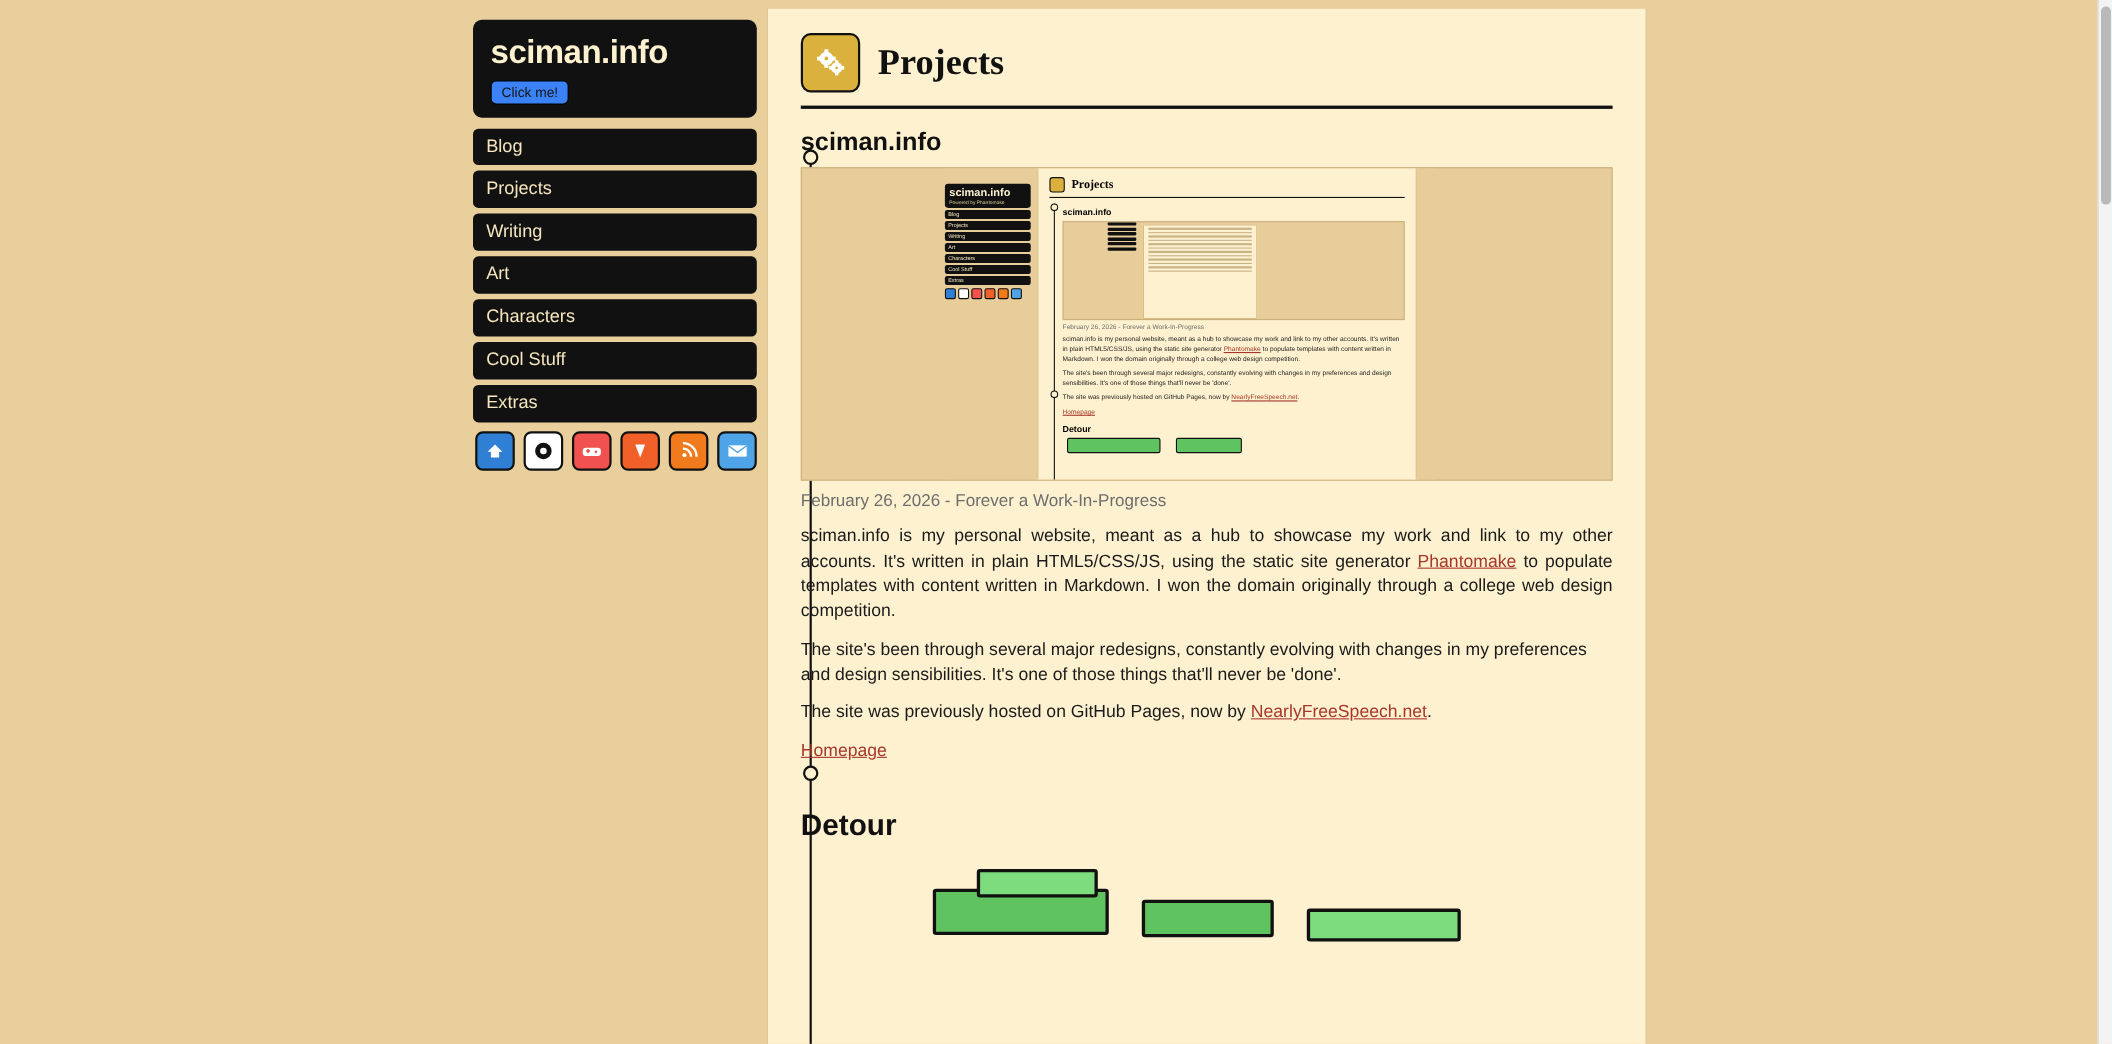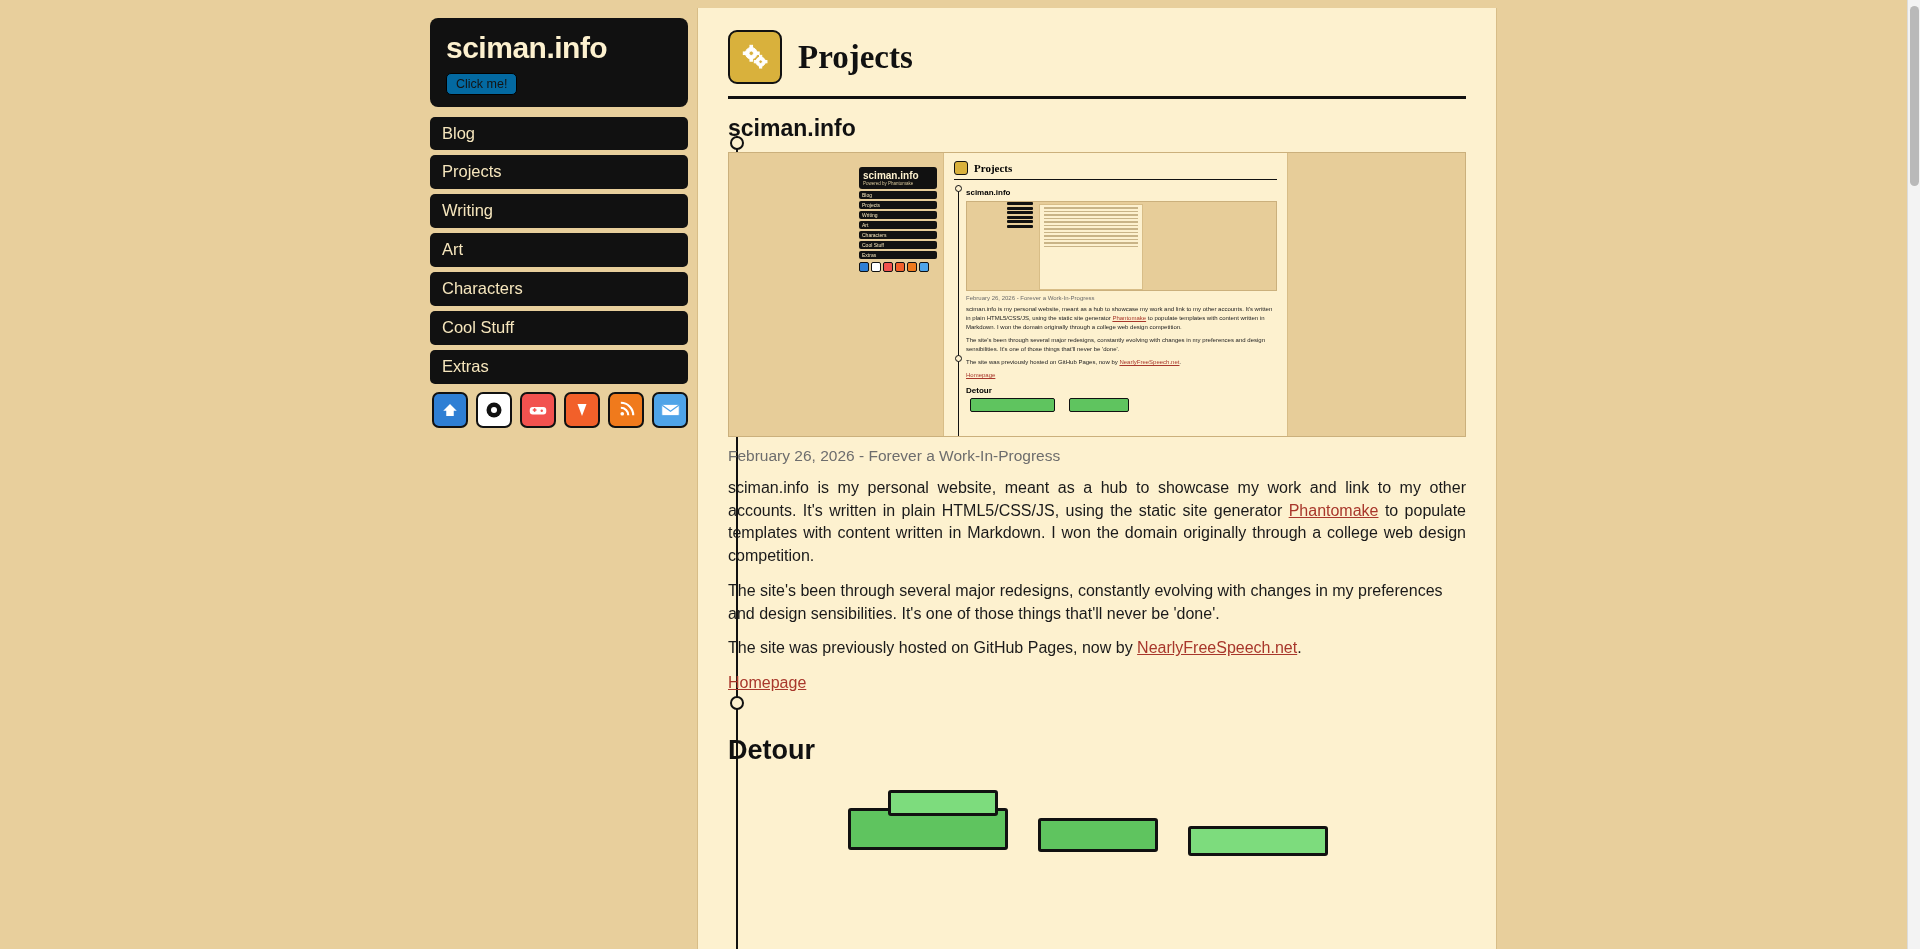--- a/index.html
+++ b/index.html
@@ -30,21 +30,21 @@
   .brand-title {
     font-size: 30px;
     font-weight: bold;
     letter-spacing: -0.5px;
     line-height: 1.05;
     color: #fdf1cf;
   }
   .brand-btn {
     display: inline-block;
     margin-top: 9px;
-    background: #0369a1;
+    background: #3b82f6;
     color: #141414;
     border: 1px solid #000;
     border-radius: 5px;
     font-size: 12.5px;
     padding: 3px 9px;
     cursor: pointer;
   }
   .nav {
     margin-top: 10px;
   }

